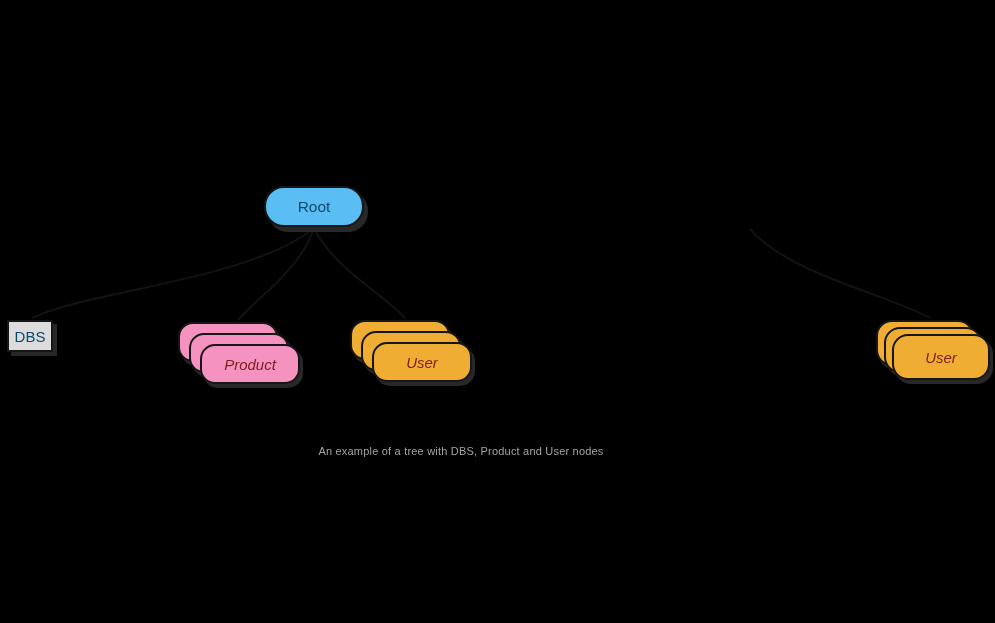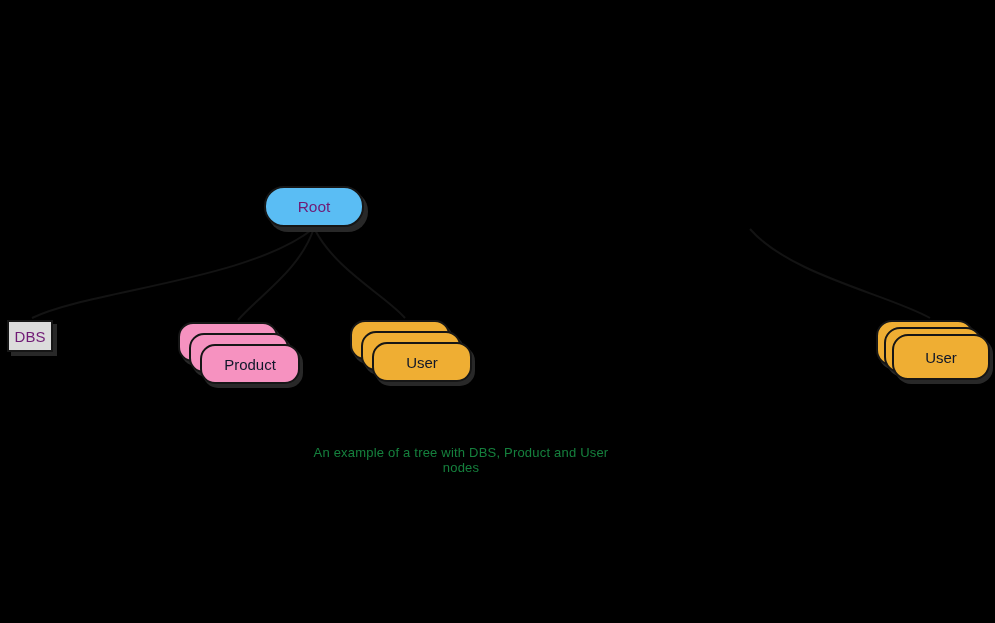--- a/index.html
+++ b/index.html
@@ -18,21 +18,21 @@
   .edge-layer {
     position: absolute;
     left: 0; top: 0;
     width: 995px; height: 623px;
   }
   .node {
     position: absolute;
     display: flex;
     align-items: center;
     justify-content: center;
-    color: #701a75;
+    color: #0c4a6e;
     border: 2px solid #161616;
     box-sizing: border-box;
     font-weight: 400;
   }
   .pill {
     border-radius: 20px;
     font-size: 15.5px;
     background: #5abdf4;
     box-shadow: 4px 5px 0 #282828;
   }
@@ -52,38 +52,39 @@
     position: absolute;
     width: 100px; height: 40px;
     border: 2px solid #161616;
     border-radius: 15px;
     box-sizing: border-box;
     box-shadow: 3px 4px 0 #282828;
     display: flex;
     align-items: center;
     justify-content: center;
     font-size: 15px;
-    color: #0f172a;
+    color: #7f1d1d;
+    font-style: italic;
   }
   .stack-product .layer  { background: #f692c0; }
   .stack-user-mid .layer , .stack-user-right .layer { background: #efae33; }
   .layer.l1 { left: 0;    top: 0;    }
   .layer.l2 { left: 11px; top: 11px; }
   .layer.l3 { left: 22px; top: 22px; }
   .stack-user-right .layer { width: 98px; height: 46px; border-radius: 16px; }
   .stack-user-right .layer.l1 { left: 0;    top: 0;    }
   .stack-user-right .layer.l2 { left: 8px;  top: 7px;  }
   .stack-user-right .layer.l3 { left: 16px; top: 14px; }
   .caption {
     position: absolute;
     left: 303px; top: 445px;
     width: 316px;
     text-align: center;
-    font-size: 13px;
-    color: #15803d;
+    font-size: 11px;
+    color: #a3a3a3;
     letter-spacing: 0.2px;
   }
 </style>
 </head>
 <body>
 
 <div class="stage">
 
   <svg class="edge-layer" viewBox="0 0 995 623" xmlns="http://www.w3.org/2000/svg">
     <path d="M314,228 C250,280 90,290 32,318" stroke="#131313" stroke-width="2" fill="none"></path>

